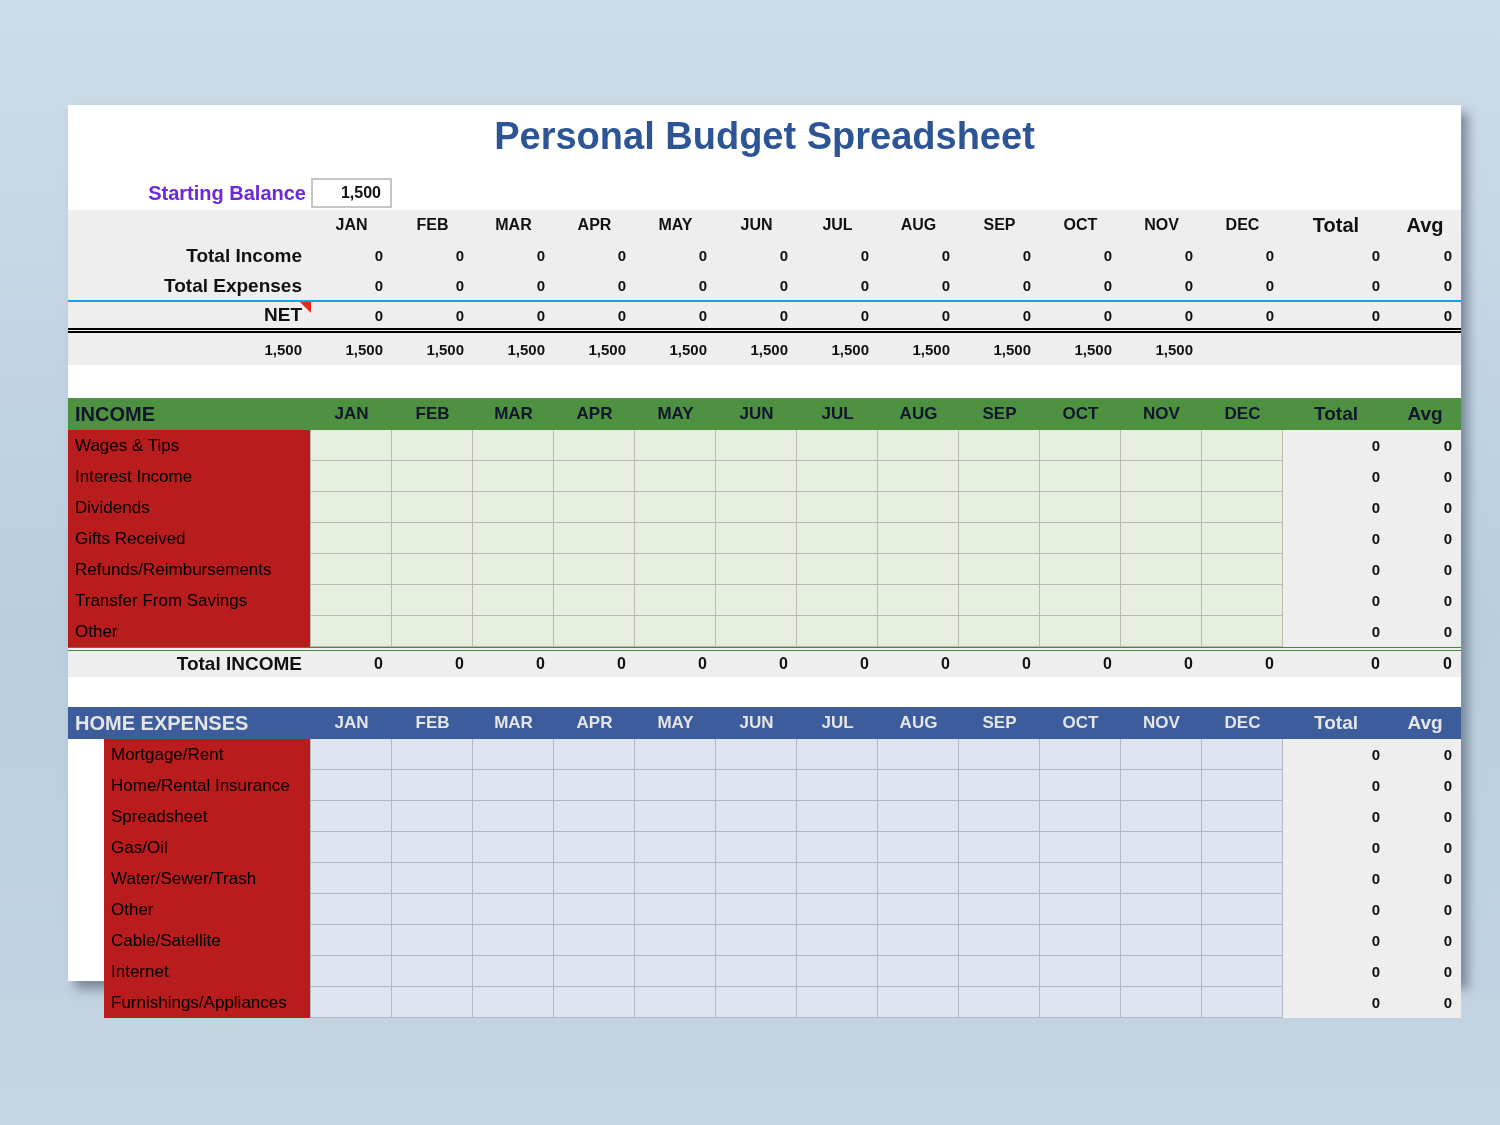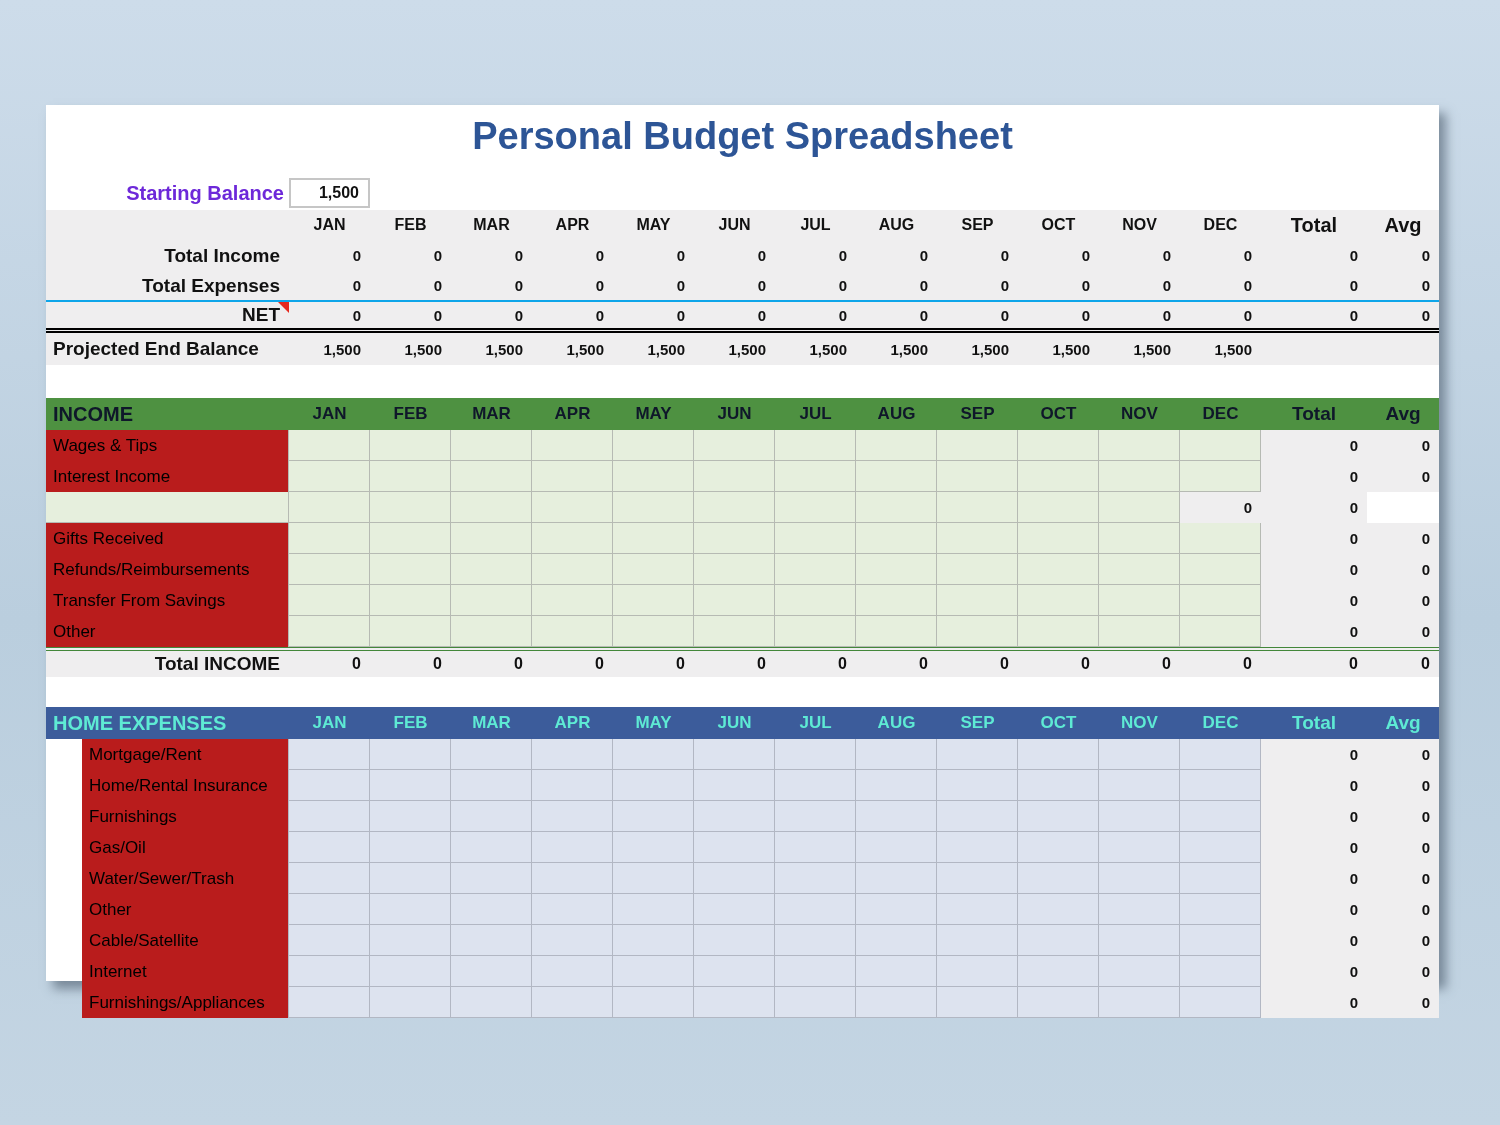--- a/index.html
+++ b/index.html
@@ -1,19 +1,19 @@
 <!DOCTYPE html>
 <html><head>
 <meta charset="utf-8">
 <style>
   html,body{margin:0;padding:0;}
   .stage{position:relative;width:1500px;height:1125px;overflow:hidden;
          background:linear-gradient(180deg,#cddcea 0%,#bacede 55%,#c4d5e3 100%);
          font-family:"Liberation Sans","DejaVu Sans",sans-serif;}
-  .sheet{position:absolute;left:46px;top:105px;width:1393px;height:876px;background:#ffffff;
+  .sheet{position:absolute;left:68px;top:105px;width:1393px;height:876px;background:#ffffff;
          box-shadow:7px 8px 10px rgba(62,78,94,.55);}
   .title{padding-top:10px;height:52px;text-align:center;font-size:38px;font-weight:bold;color:#2d5596;}
   .sb-row{margin-top:11px;height:30px;display:flex;}
   .sb-label{width:243px;display:flex;align-items:center;justify-content:flex-end;
             padding-right:5px;box-sizing:border-box;font-size:20px;font-weight:bold;color:#6d28d9;}
   .sb-box{width:81px;height:30px;box-sizing:border-box;border:2px solid #c6c6c6;background:#fff;
           display:flex;align-items:center;justify-content:flex-end;padding-right:9px;
           font-size:16px;font-weight:bold;color:#111;}
   .grid{width:1393px;}
   .row{display:grid;grid-template-columns:243px repeat(12,81px) 106px 72px;}
@@ -36,21 +36,21 @@
   .tri{position:absolute;top:0;right:0;width:0;height:0;
        border-top:11px solid #e5281e;border-left:11px solid transparent;}
   
   .sec-head{height:32px;}
   .sec-head.green{background:#4e9141;}
   .sec-head.blue{background:#3c5c9b;}
   .sec-head .sh-title{font-size:20px;font-weight:bold;}
   .sec-head .mh{font-size:17px;}
   .sec-head .thead{font-size:19px;}
   .green .c{color:#0f172a;}
-  .blue .c{color:#5eead4;}
+  .blue .c{color:#e5e5e5;}
   
   .drow{height:31px;}
   .dlabel{background:#b91c1c;border-right:1px solid #b6bab3;font-size:17px;color:#000;}
   .gcell{background:#e6efdd;border-right:1px solid #b6bab3;border-bottom:1px solid #b6bab3;}
   .bcell{background:#dde3ef;border-right:1px solid #b2b7c3;border-bottom:1px solid #b2b7c3;}
   .expenses .dlabel{border-right-color:#b2b7c3;margin-left:36px;}
   .graycell{background:#efeeef;font-weight:bold;}
   .itr{height:26px;border-top:4px double #43873a;background:#efeeef;}
   .itr .c{font-weight:bold;}
   .itr .num{font-size:16px;}
@@ -131,21 +131,20 @@
           <div class="c right num">0</div>
           <div class="c right num">0</div>
           <div class="c right num">0</div>
           <div class="c right num">0</div>
           <div class="c right num">0</div>
           <div class="c right num">0</div>
           <div class="c right num">0</div>
           <div class="c right num">0</div>
         </div>
         <div class="row proj-row">
-          <div class="c left slabel">Projected End Balance</div>
           <div class="c right num">1,500</div>
           <div class="c right num">1,500</div>
           <div class="c right num">1,500</div>
           <div class="c right num">1,500</div>
           <div class="c right num">1,500</div>
           <div class="c right num">1,500</div>
           <div class="c right num">1,500</div>
           <div class="c right num">1,500</div>
           <div class="c right num">1,500</div>
           <div class="c right num">1,500</div>
@@ -201,20 +200,21 @@
           <div class="c gcell"></div>
           <div class="c gcell"></div>
           <div class="c gcell"></div>
           <div class="c gcell"></div>
           <div class="c gcell"></div>
           <div class="c gcell"></div>
           <div class="c right graycell num">0</div>
           <div class="c right graycell num">0</div>
         </div>
         <div class="row drow">
+          <div class="c left dlabel">Dividends</div>
           <div class="c gcell"></div>
           <div class="c gcell"></div>
           <div class="c gcell"></div>
           <div class="c gcell"></div>
           <div class="c gcell"></div>
           <div class="c gcell"></div>
           <div class="c gcell"></div>
           <div class="c gcell"></div>
           <div class="c gcell"></div>
           <div class="c gcell"></div>
@@ -355,21 +355,21 @@
           <div class="c bcell"></div>
           <div class="c bcell"></div>
           <div class="c bcell"></div>
           <div class="c bcell"></div>
           <div class="c bcell"></div>
           <div class="c bcell"></div>
           <div class="c right graycell num">0</div>
           <div class="c right graycell num">0</div>
         </div>
         <div class="row drow">
-          <div class="c left dlabel">Furnishings</div>
+          <div class="c left dlabel">Spreadsheet</div>
           <div class="c bcell"></div>
           <div class="c bcell"></div>
           <div class="c bcell"></div>
           <div class="c bcell"></div>
           <div class="c bcell"></div>
           <div class="c bcell"></div>
           <div class="c bcell"></div>
           <div class="c bcell"></div>
           <div class="c bcell"></div>
           <div class="c bcell"></div>

